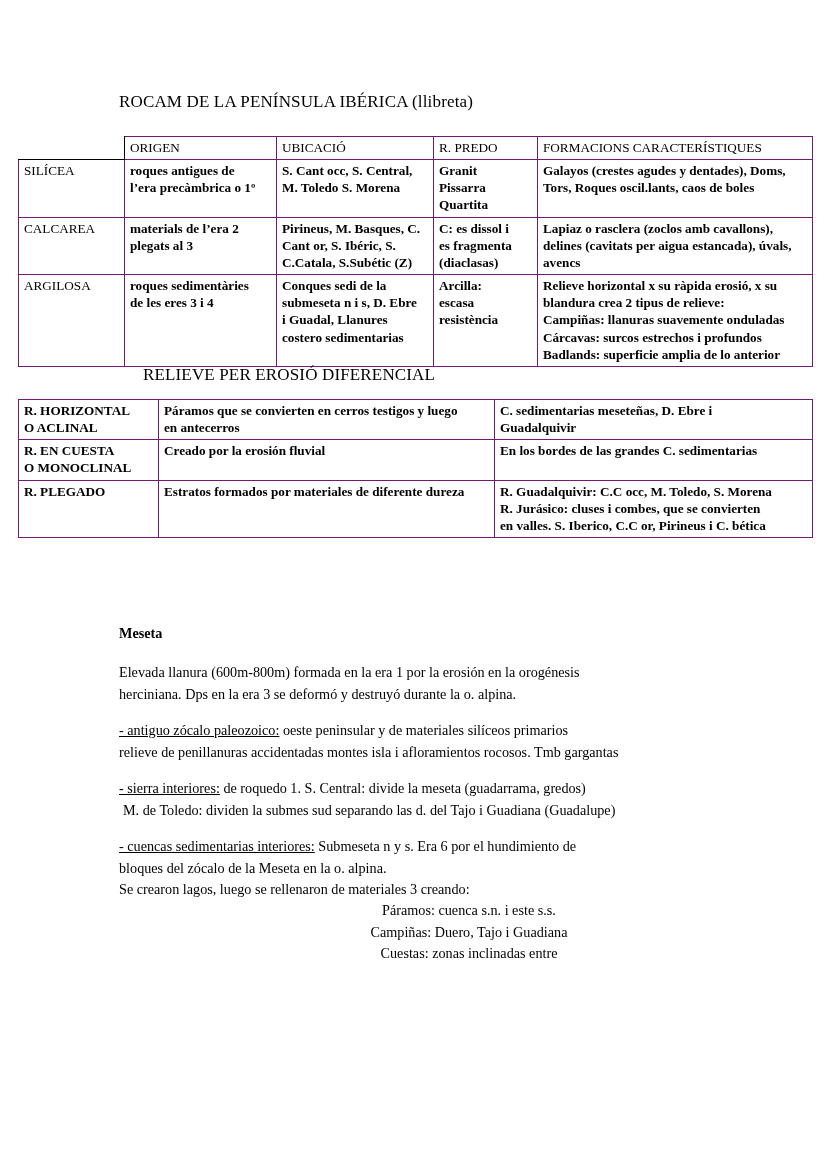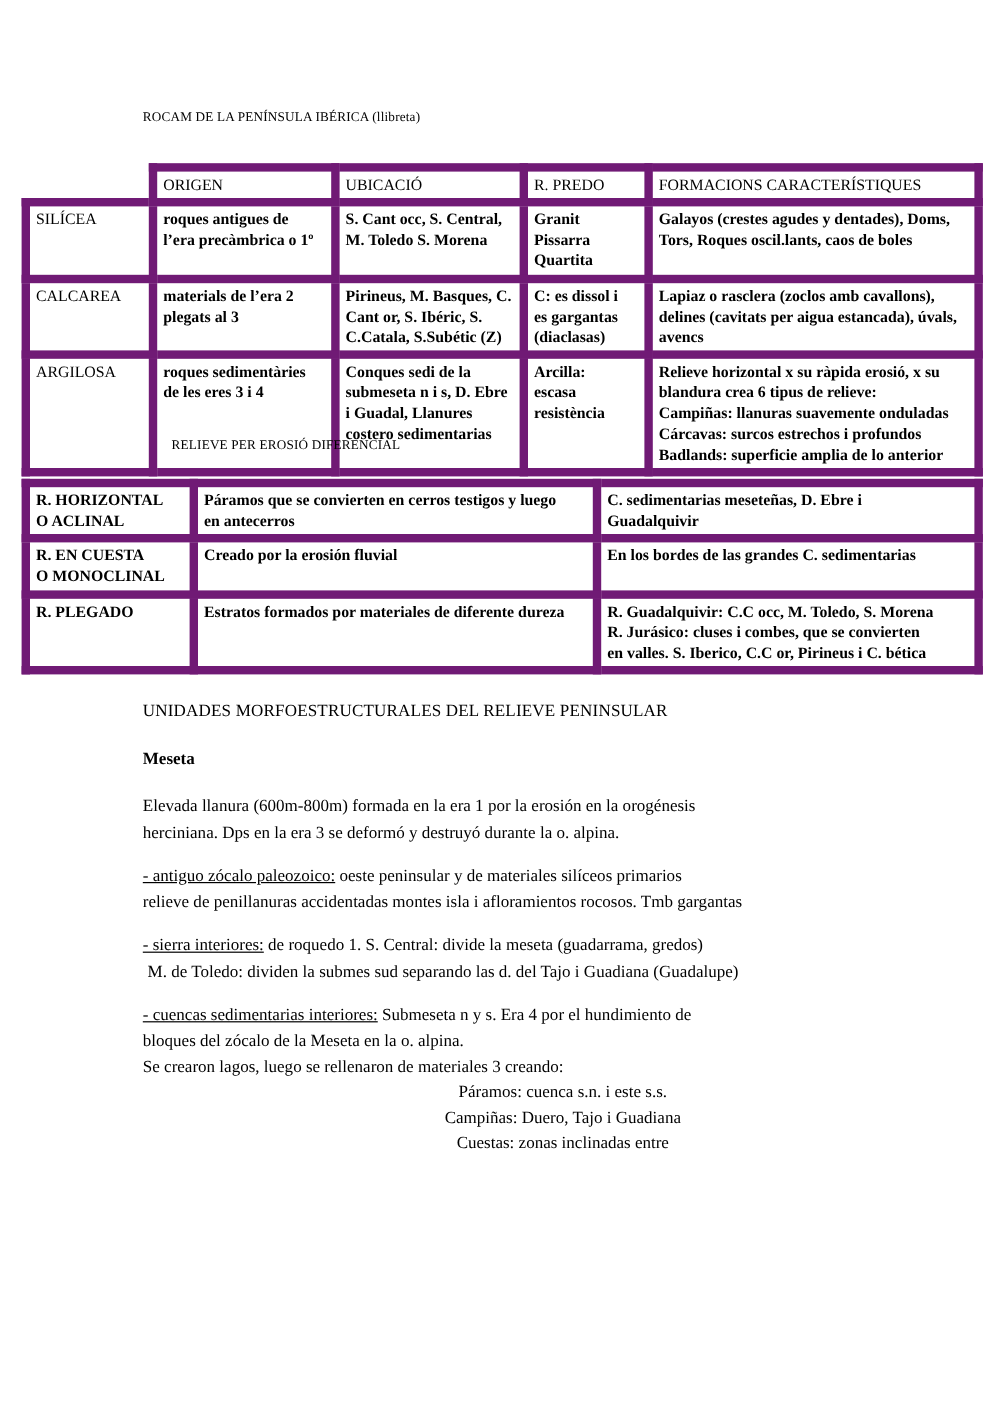--- a/index.html
+++ b/index.html
@@ -18,21 +18,21 @@
   .page {
     position: relative;
     width: 828px;
     height: 1171px;
     box-sizing: border-box;
   }
 
   
   .heading {
     position: absolute;
-    font-size: 11px;
+    font-size: 17px;
     letter-spacing: 0.15px;
     white-space: nowrap;
     line-height: 1.2;
   }
   #title-rocam  { left: 119px; top: 92px; }
   #title-relieve{ left: 119px; top: 365px; margin-left: 24px; }
   #title-unidades{ left: 119px; top: 585px; font-size: 14.2px; }
 
   .subheading {
     position: absolute;
@@ -45,21 +45,21 @@
 
   
   table.doc-table {
     position: absolute;
     border-collapse: collapse;
     table-layout: fixed;
     font-size: 13.2px;
     line-height: 1.30;
   }
   table.doc-table td {
-    border: 7px solid #701a75;
+    border: 1px solid #701a75;
     vertical-align: top;
     padding: 2px 4px 3px 5px;
   }
   table.doc-table td.blank {
     border: none;
     border-right: 1px solid #000000;
     border-bottom: 1px solid #000000;
   }
   .cellline { display: block; white-space: nowrap; font-weight: bold; }
 
@@ -146,21 +146,21 @@
           <span class="cellline">materials de l’era 2</span>
           <span class="cellline">plegats al 3</span>
         </td>
         <td>
           <span class="cellline">Pirineus, M. Basques, C.</span>
           <span class="cellline">Cant or, S. Ibéric, S.</span>
           <span class="cellline">C.Catala, S.Subétic (Z)</span>
         </td>
         <td>
           <span class="cellline">C: es dissol i</span>
-          <span class="cellline">es gargantas</span>
+          <span class="cellline">es fragmenta</span>
           <span class="cellline">(diaclasas)</span>
         </td>
         <td>
           <span class="cellline">Lapiaz o rasclera (zoclos amb cavallons),</span>
           <span class="cellline">delines (cavitats per aigua estancada), úvals,</span>
           <span class="cellline">avencs</span>
         </td>
       </tr>
 
       <tr>
@@ -175,21 +175,21 @@
           <span class="cellline">i Guadal, Llanures</span>
           <span class="cellline">costero sedimentarias</span>
         </td>
         <td>
           <span class="cellline">Arcilla:</span>
           <span class="cellline">escasa</span>
           <span class="cellline">resistència</span>
         </td>
         <td>
           <span class="cellline">Relieve horizontal x su ràpida erosió, x su</span>
-          <span class="cellline">blandura crea 6 tipus de relieve:</span>
+          <span class="cellline">blandura crea 2 tipus de relieve:</span>
           <span class="cellline">Campiñas: llanuras suavemente onduladas</span>
           <span class="cellline">Cárcavas: surcos estrechos i profundos</span>
           <span class="cellline">Badlands: superficie amplia de lo anterior</span>
         </td>
       </tr>
     </tbody>
   </table>
 
   <div class="heading" id="title-relieve">RELIEVE PER EROSIÓ DIFERENCIAL</div>
 
@@ -238,41 +238,40 @@
         </td>
         <td>
           <span class="cellline">R. Guadalquivir: C.C occ, M. Toledo, S. Morena</span>
           <span class="cellline">R. Jurásico: cluses i combes, que se convierten</span>
           <span class="cellline">en valles.  S. Iberico, C.C or, Pirineus i C. bética</span>
         </td>
       </tr>
     </tbody>
   </table>
 
-  <div class="heading" id="title-unidades">UNIDADES MORFOESTRUCTURALES DEL RELIEVE PENINSULAR</div>
 
   <div class="subheading">Meseta</div>
 
   <div class="para" id="para-meseta">
     <span class="line">Elevada llanura (600m-800m) formada en la era 1 por la erosión en la orogénesis</span>
     <span class="line">herciniana. Dps en la era 3 se deformó y destruyó durante la o. alpina.</span>
   </div>
 
   <div class="para" id="para-zocalo">
     <span class="line"><span class="u">- antiguo zócalo paleozoico:</span><span> oeste peninsular y de materiales silíceos primarios</span></span>
     <span class="line">relieve de penillanuras accidentadas montes isla i afloramientos rocosos. Tmb gargantas</span>
   </div>
 
   <div class="para" id="para-sierra">
     <span class="line"><span class="u">- sierra interiores:</span><span> de roquedo 1. S. Central: divide la meseta (guadarrama, gredos)</span></span>
     <span class="line indent1">M. de Toledo: dividen la submes sud separando las d. del Tajo i Guadiana (Guadalupe)</span>
   </div>
 
   <div class="para" id="para-cuencas">
-    <span class="line"><span class="u">- cuencas sedimentarias interiores:</span><span> Submeseta n y s. Era 4 por el hundimiento de</span></span>
+    <span class="line"><span class="u">- cuencas sedimentarias interiores:</span><span> Submeseta n y s. Era 6 por el hundimiento de</span></span>
     <span class="line">bloques del zócalo de la Meseta en la o. alpina.</span>
     <span class="line">Se crearon lagos, luego se rellenaron de materiales 3 creando:</span>
   </div>
 
   <div class="para" id="para-listado">
     <span class="line">Páramos: cuenca s.n. i este s.s.</span>
     <span class="line">Campiñas: Duero, Tajo i Guadiana</span>
     <span class="line">Cuestas: zonas inclinadas entre</span>
   </div>
 

